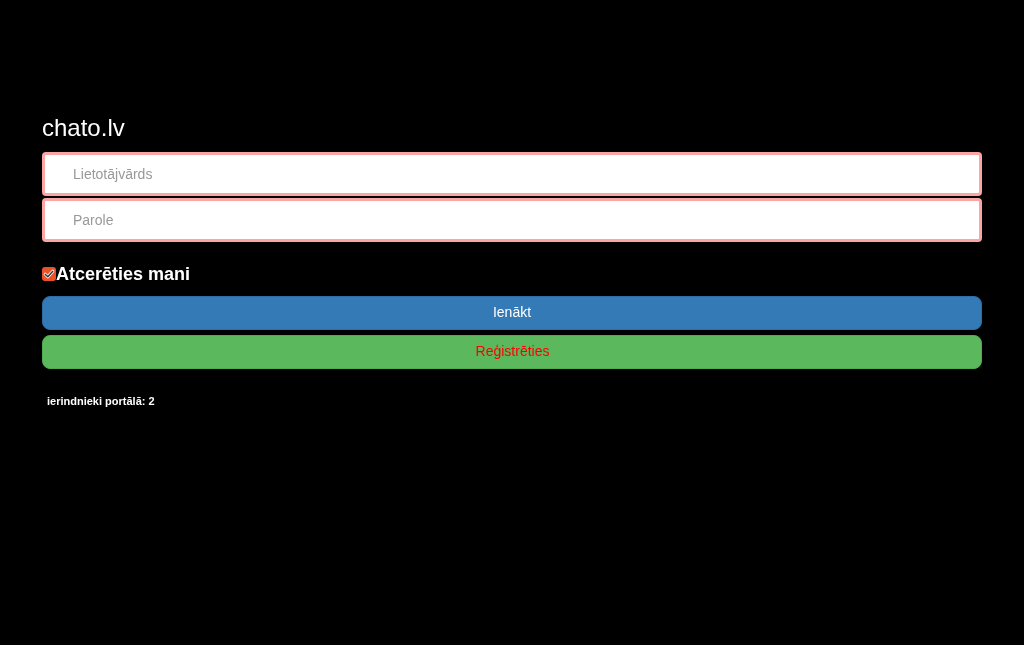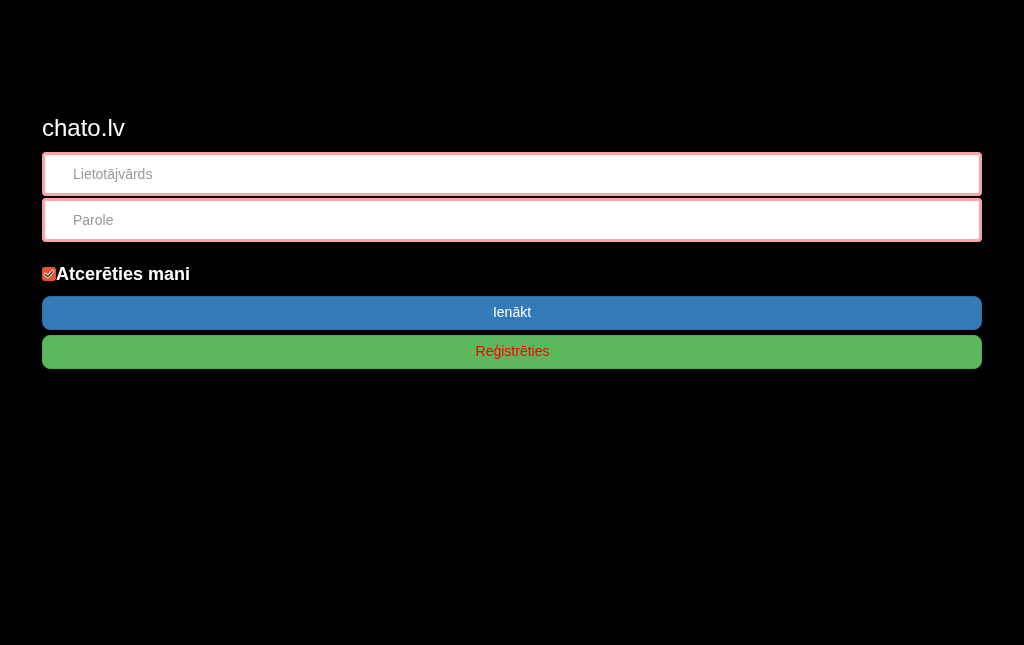--- a/index.html
+++ b/index.html
@@ -120,14 +120,15 @@
         </span>
       </span>
       <span>Atcerēties mani</span>
     </div>
 
     <button type="button" class="btn btn-login">Ienākt</button>
 
     <button type="button" class="btn btn-register">Reģistrēties</button>
   </form>
 
+  <div class="footer-counter">ierindnieki portālā: 2</div>
 
 </div>
 
 </body></html>

